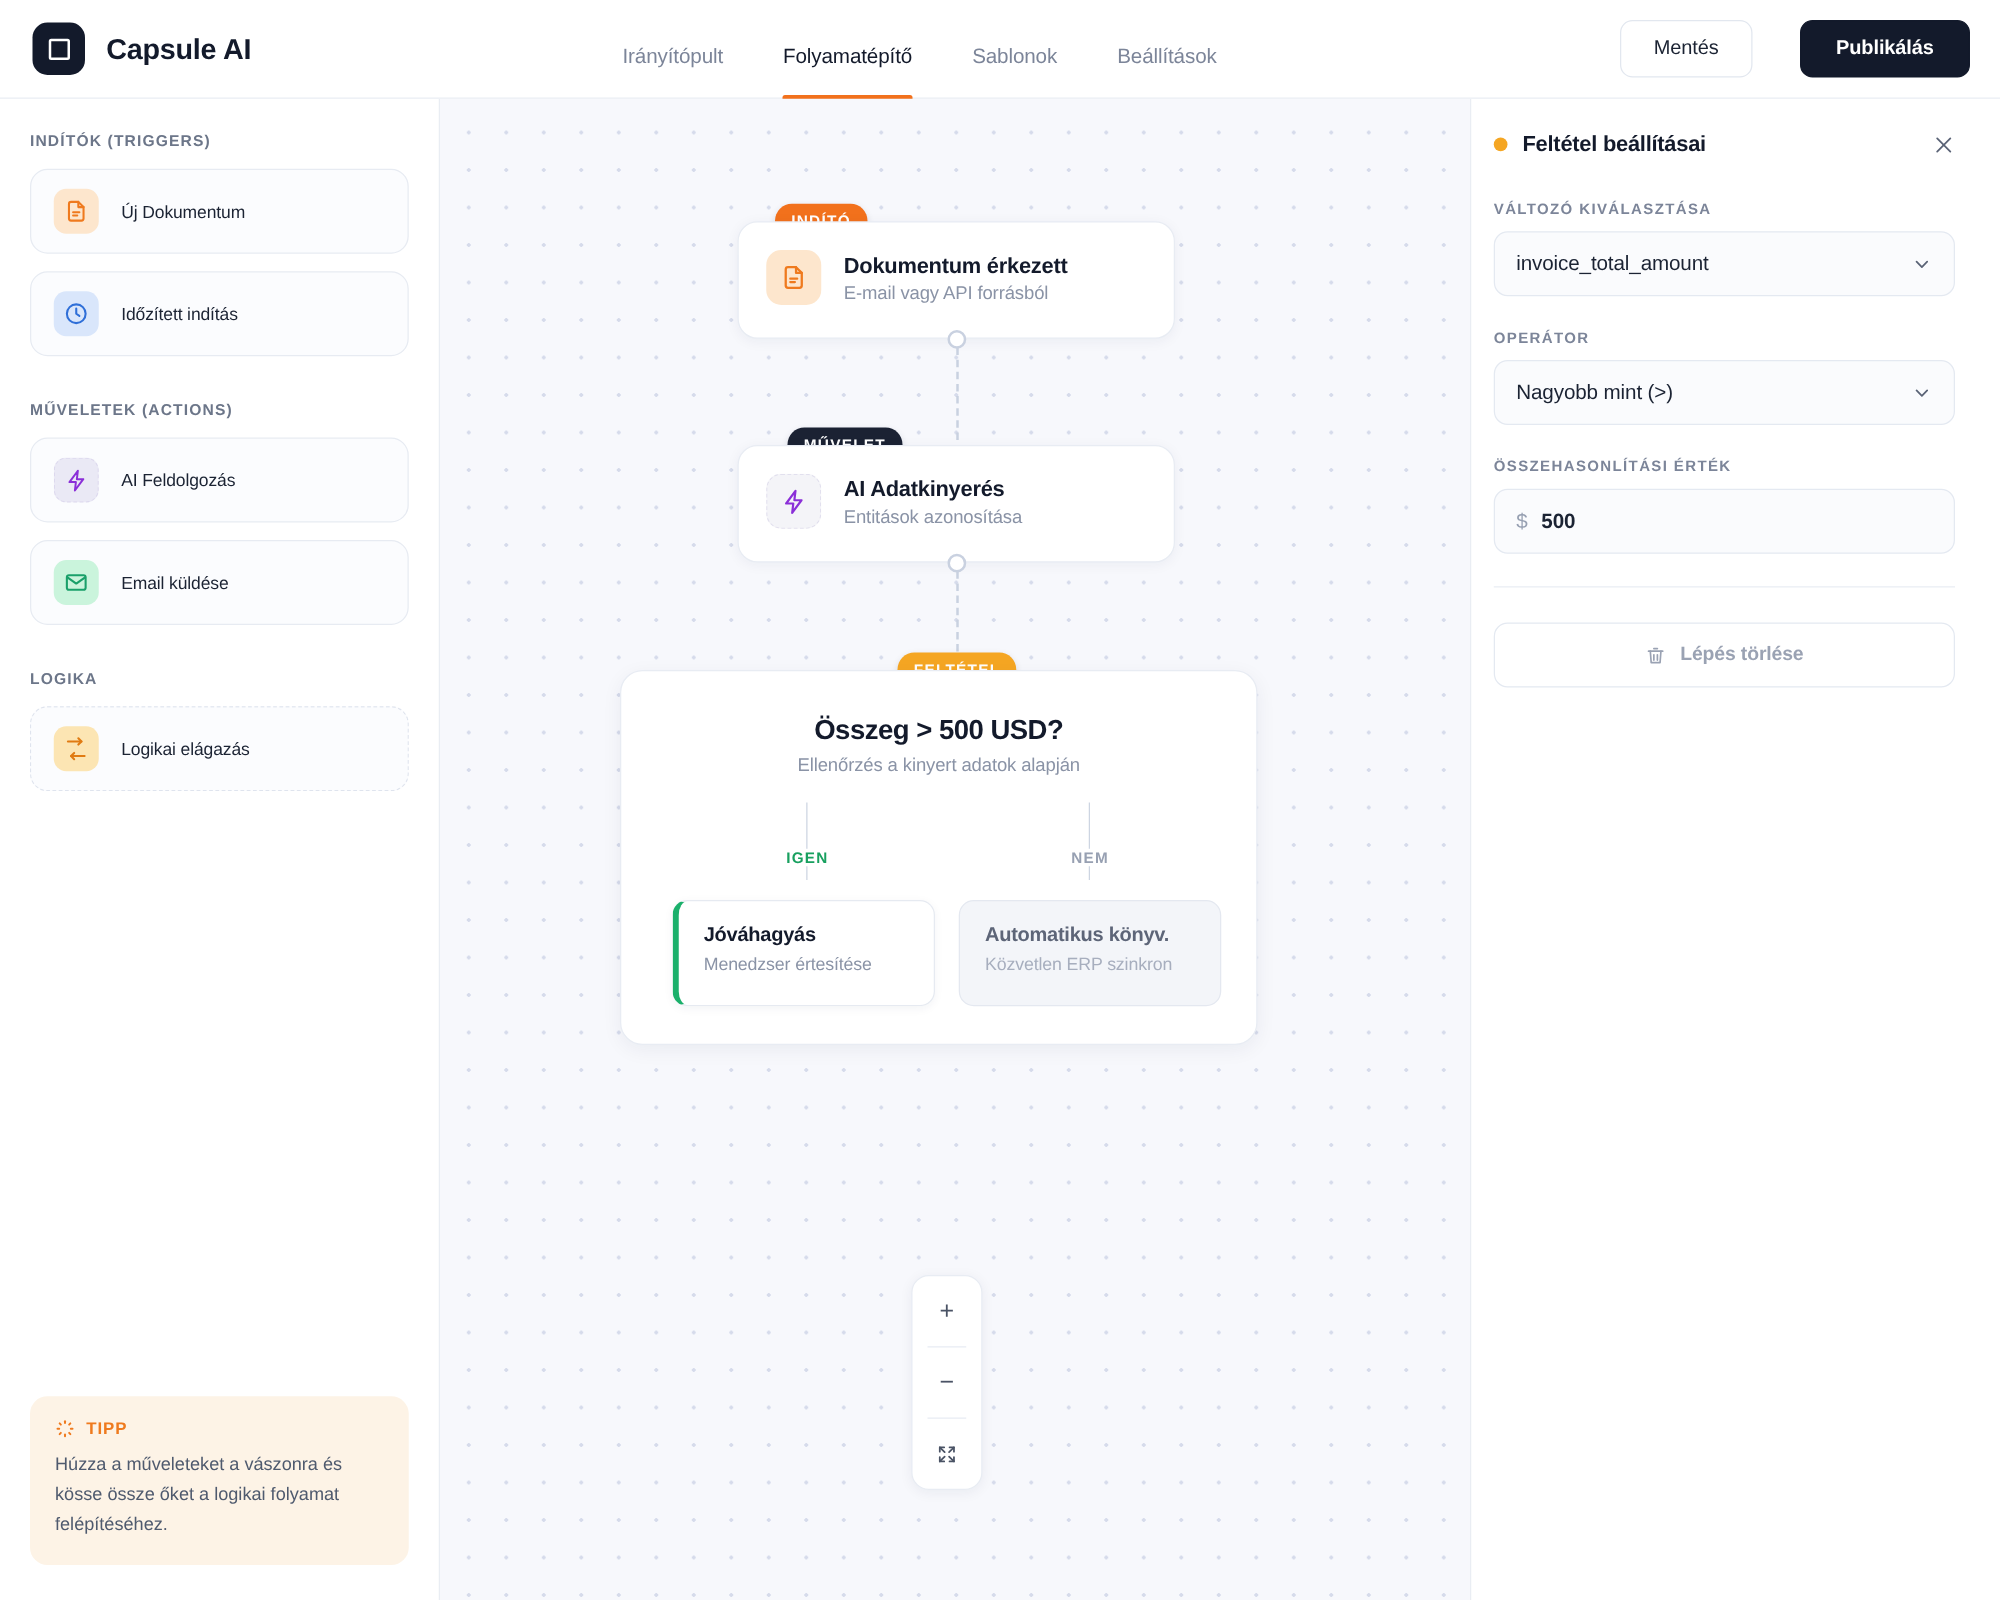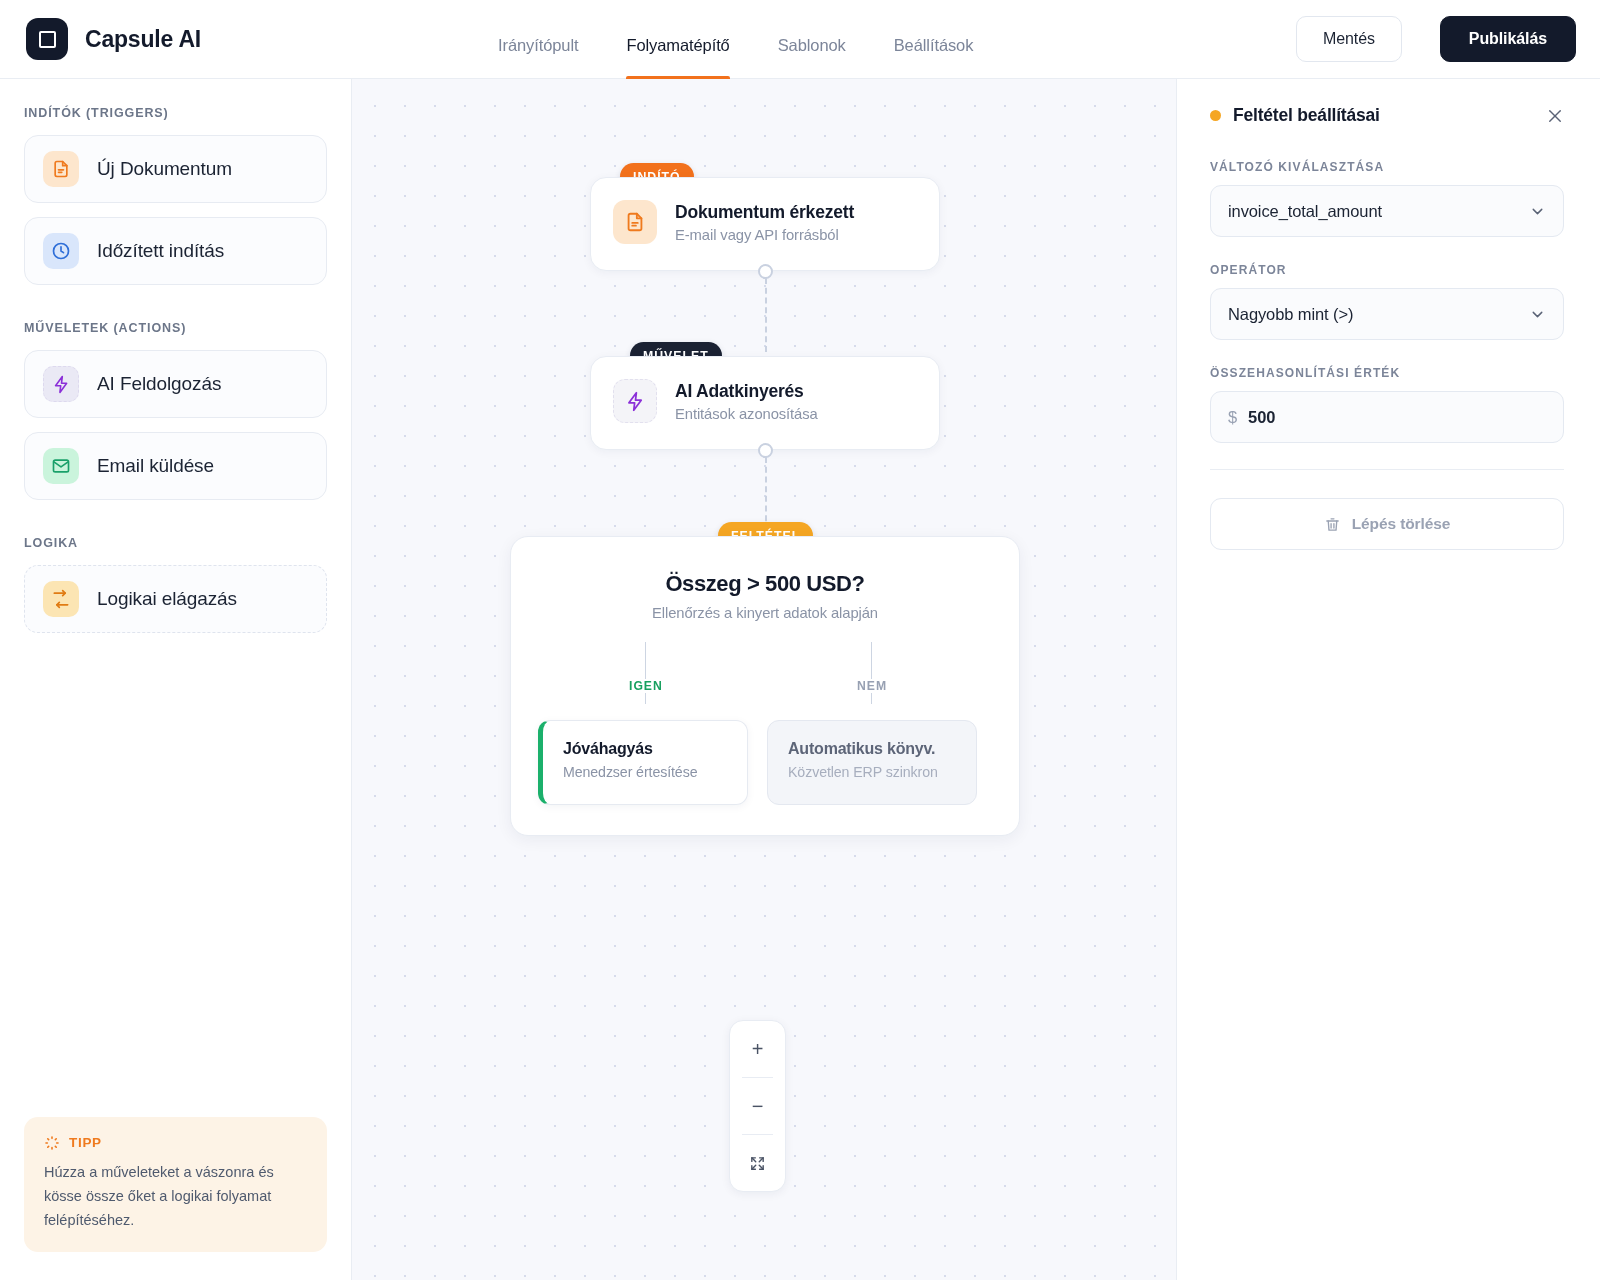--- a/index.html
+++ b/index.html
@@ -79,21 +79,21 @@
   .palette-item.dashed { border-style: dashed; border-color: #dfe4ee; }
   .pal-icon {
     width: 36px; height: 36px; border-radius: 10px;
     display: flex; align-items: center; justify-content: center; flex: 0 0 36px;
   }
   .pal-icon.doc { background: #fde6cd; }
   .pal-icon.clock { background: #d9e6fb; }
   .pal-icon.ai { background: #eae9f5; border: 1px dashed #ddd9ee; }
   .pal-icon.mail { background: #caf4dc; }
   .pal-icon.branch { background: #fce5b3; }
-  .pal-label { font-size: 19px; color: #1b2333; letter-spacing: -0.1px; }
+  .pal-label { font-size: 14px; color: #1b2333; letter-spacing: -0.1px; }
   .spacer-sm { height: 22px; }
 
   .tip {
     margin-top: auto; margin-bottom: 28px;
     background: #fdf3e6; border-radius: 14px; padding: 18px 20px 20px 20px;
   }
   .tip-head { display:flex; align-items:center; gap: 9px; margin-bottom: 9px; }
   .tip-title { font-size: 13.5px; font-weight: 700; letter-spacing: 0.7px; color: #ef7a1e; }
   .tip-body { font-size: 14.5px; line-height: 1.66; color: #4f5a6e; }
 
@@ -172,21 +172,21 @@
   }
   .zoom-btn {
     height: 56px; display:flex; align-items:center; justify-content:center;
     cursor: pointer; color:#4a5365;
   }
   .zoom-sep { height: 1px; background:#e8ecf3; margin: 0 12px; }
 
   
   .panel {
     width: 424px; flex: 0 0 424px; background:#ffffff;
-    border-left: 1px solid #e9edf3; padding: 26px 36px 0 33px;
+    border-left: 1px solid #e9edf3; padding: 26px 36px 0 18px;
   }
   .panel-head { display:flex; align-items:center; margin-bottom: 34px; }
   .panel-dot { width: 11px; height: 11px; border-radius: 50%; background:#f5a623; margin-right: 12px; }
   .panel-title { font-size: 17.5px; font-weight: 700; color:#131a2b; letter-spacing:-0.2px; }
   .panel-close { margin-left:auto; cursor:pointer; color:#5a6376; display:flex; }
   .field-label {
     font-size: 12px; font-weight: 700; letter-spacing: 1.1px; color:#7c8599;
     text-transform: uppercase; margin-bottom: 11px;
   }
   .select, .input {
@@ -348,21 +348,21 @@
           <div>
             <div class="node-title">AI Adatkinyerés</div>
             <div class="node-sub">Entitások azonosítása</div>
           </div>
         </div>
       </div>
       <div class="handle" style="left:406px; top:364px;"></div>
       <div class="dashline" style="left:413px; top:378px; height:74px;"></div>
 
       <div class="chip condition" style="left:366px; top:443px;">FELTÉTEL</div>
-      <div class="cond-node" style="left:158px; top:457px; width:510px; height:300px;">
+      <div class="cond-node" style="left:144px; top:457px; width:510px; height:300px;">
         <div style="padding-top:34px;">
           <div class="cond-title">Összeg &gt; 500 USD?</div>
           <div class="cond-sub">Ellenőrzés a kinyert adatok alapján</div>
         </div>
       </div>
 
       <div class="branchline" style="left:293px; top:563px; height:62px;"></div>
       <div class="branchline" style="left:519px; top:563px; height:62px;"></div>
 
       <div class="branch-label yes" style="left:272px; top:600px;">IGEN</div>

